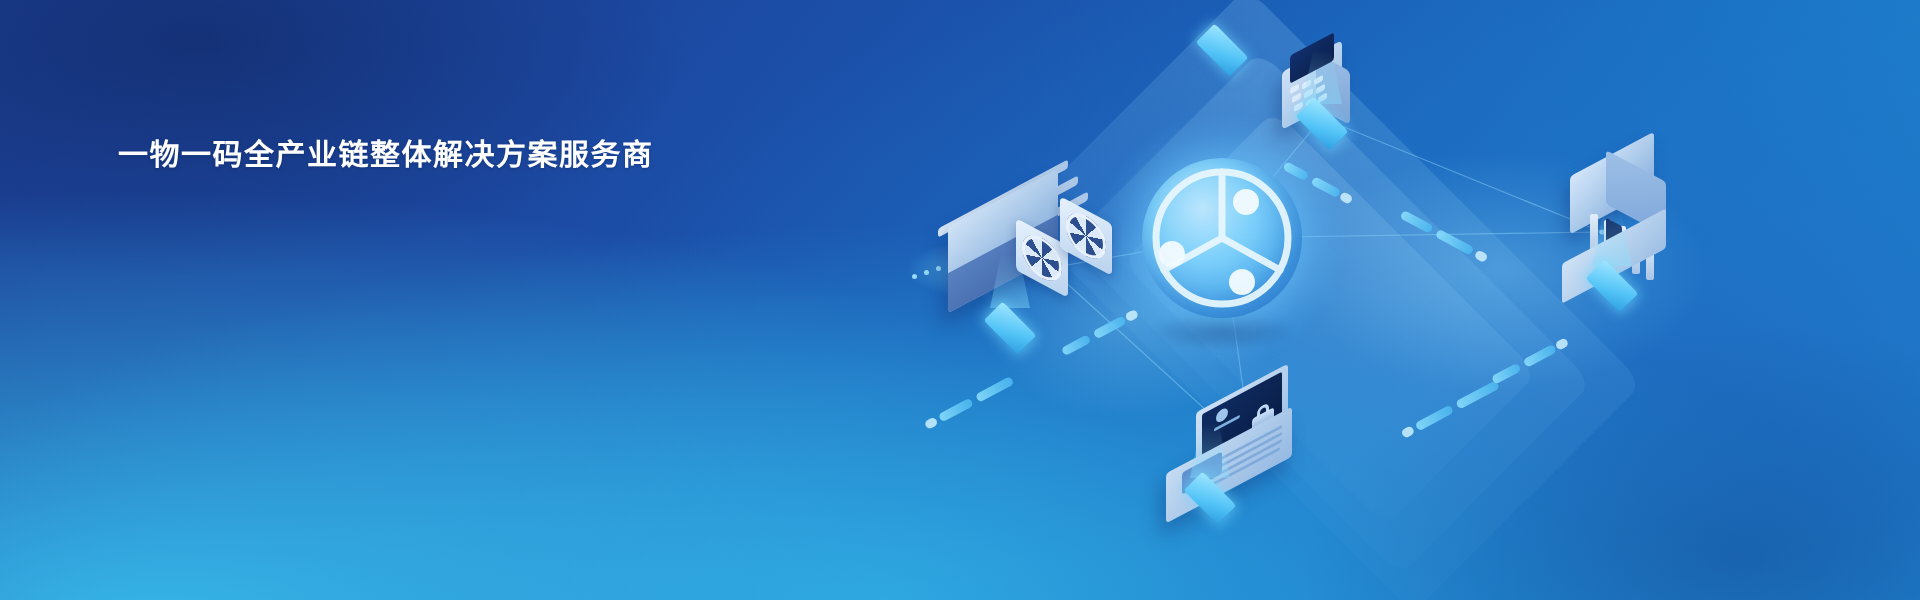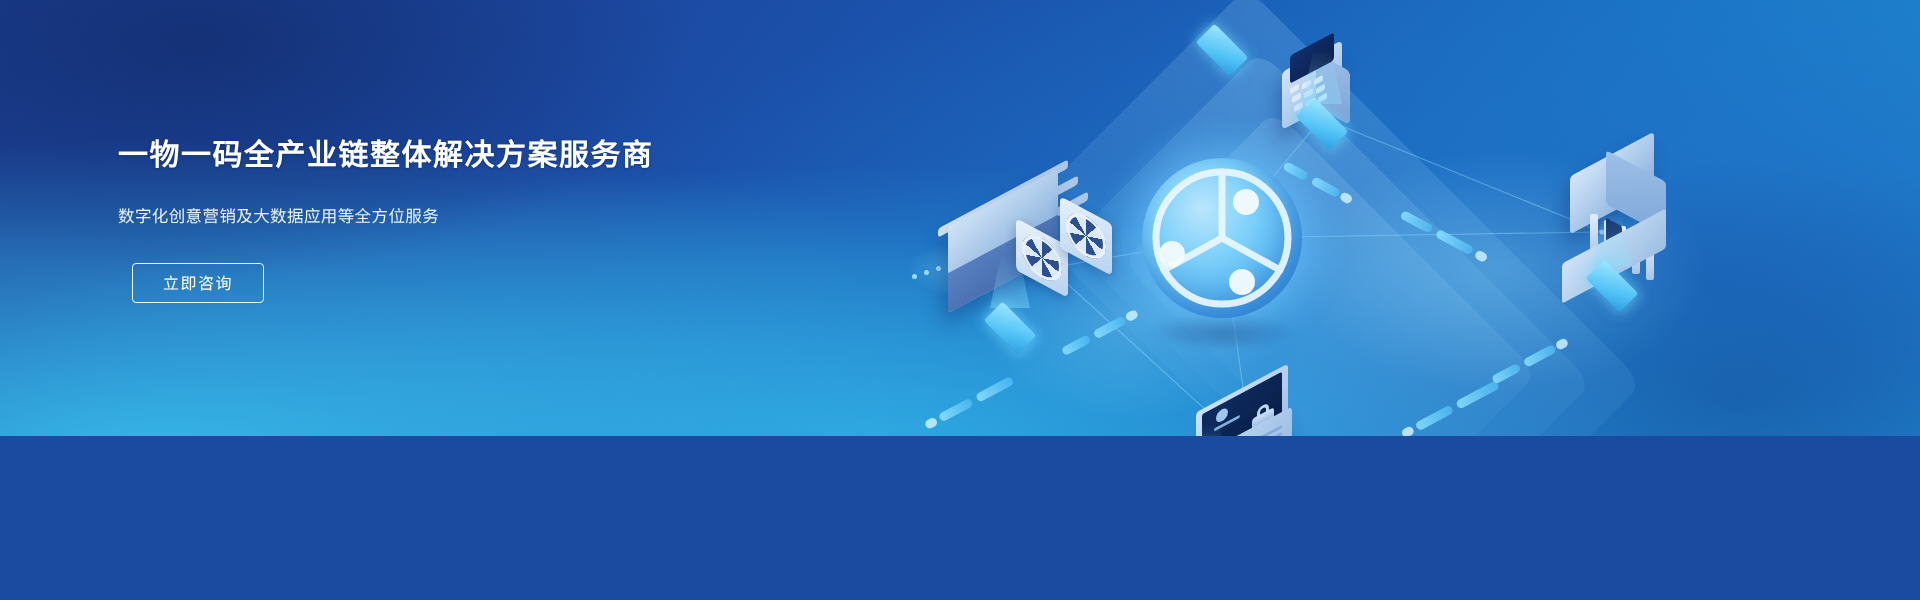--- a/index.html
+++ b/index.html
@@ -3,21 +3,21 @@
 <meta charset="utf-8">
 <title>Hero Banner</title>
 <style>
   html,body{margin:0;padding:0;}
   body{
     width:1920px;height:600px;overflow:hidden;
     font-family:"Liberation Sans","DejaVu Sans",sans-serif;
     background:#1b4ba0;
   }
   .banner{
-    position:relative;width:1920px;height:436px;overflow:hidden;
+    position:relative;width:1920px;height:600px;overflow:hidden;
     background:
       radial-gradient(120% 150% at 8% 104%, #36b6e8 0%, rgba(54,182,232,0) 48%),
       radial-gradient(100% 120% at 46% 100%, #2aa0dd 0%, rgba(42,160,221,0) 52%),
       radial-gradient(90% 120% at 86% 58%, #1f6fc4 0%, rgba(31,111,196,0) 62%),
       linear-gradient(128deg,#1c3f93 0%,#1c49a2 28%,#1a5bb4 52%,#1a74c6 72%,#2092d6 100%);
   }
   
   .vignette-tl{
     position:absolute;left:0;top:0;width:1000px;height:420px;
     background:radial-gradient(70% 80% at 20% 10%, rgba(14,35,92,.55) 0%, rgba(14,35,92,0) 70%);
@@ -272,24 +272,22 @@
 
 <div class="banner">
 
   <div class="vignette-tl"></div>
   <div class="vignette-br"></div>
 
   <div class="copy">
     <h1 class="headline">一物一码全产业链整体解决方案服务商</h1>
 
     <div class="sub-wrap">
-      <p class="subline">数字化创意营销及大数据应用等全方位服务</p>
-    </div>
-
-    <a href="#" class="cta">立即咨询</a>
+    </div>
+
   </div>
 
   <div class="art">
 
     <div class="plat"></div>
     <div class="plat p2"></div>
     <div class="plat p3"></div>
 
     <svg class="svg-lines" viewBox="0 0 1060 600">
       <g stroke="#8ed4f7" stroke-width="1.2" opacity="0.45" fill="none">

